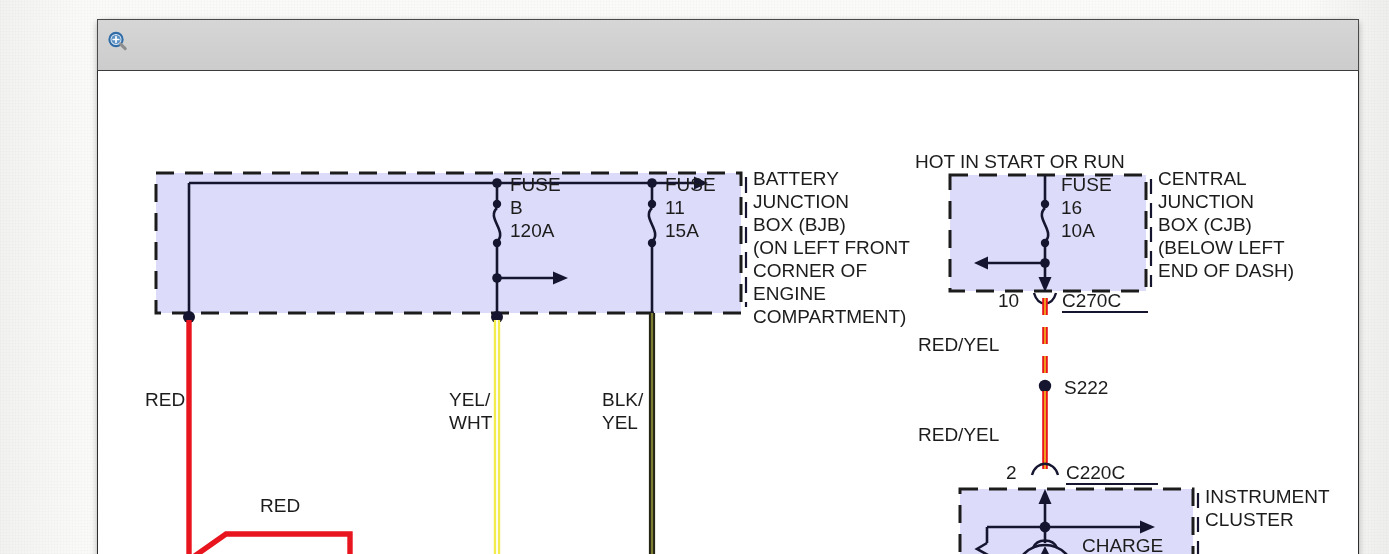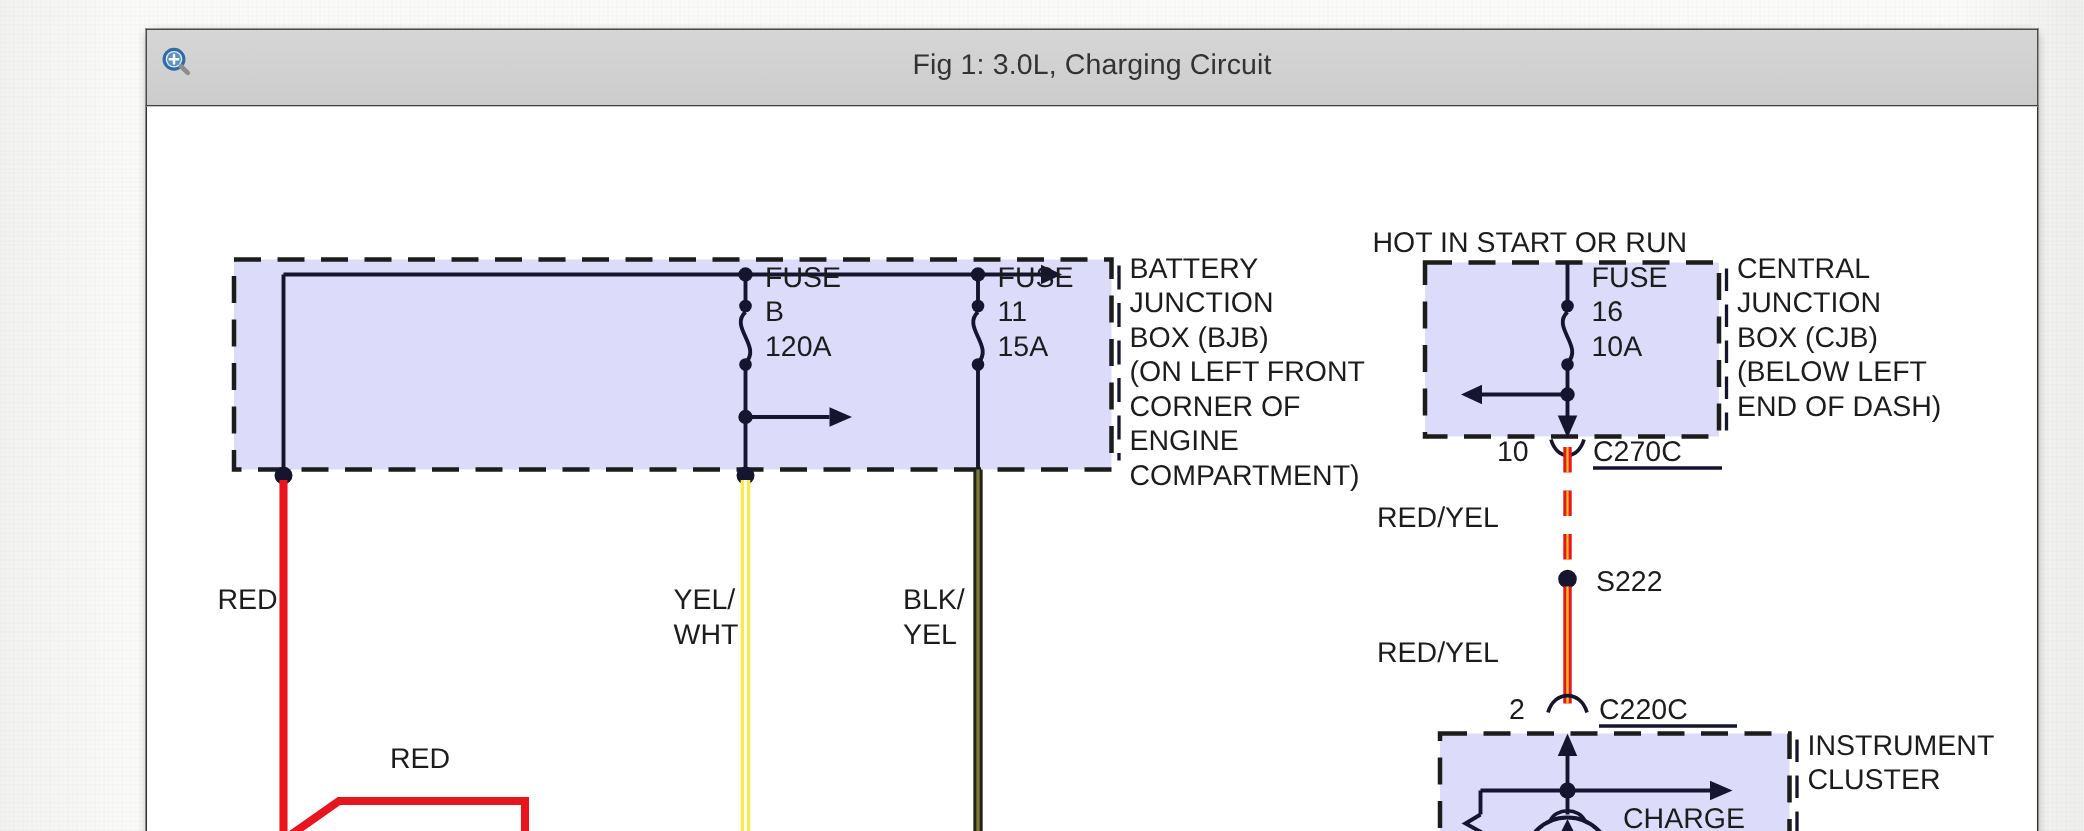--- a/index.html
+++ b/index.html
@@ -78,21 +78,20 @@
 
     <div class="viewer-titlebar">
       <div class="zoom-icon">
         <svg width="22" height="20" viewBox="0 0 22 20">
           <circle cx="9" cy="8.5" r="6.6" fill="#dfe9f2" stroke="#2f6ca8" stroke-width="2.1"></circle>
           <circle cx="9" cy="8.5" r="4.6" fill="#5a90c4"></circle>
           <path d="M6.2 8.5 H11.8 M9 5.7 V11.3" stroke="#ffffff" stroke-width="1.7" stroke-linecap="round"></path>
           <path d="M13.6 13.2 L18.2 17.6" stroke="#8d8d8d" stroke-width="3.1" stroke-linecap="round"></path>
         </svg>
       </div>
-      <div class="viewer-title">Fig 1: 3.0L, Charging Circuit</div>
     </div>
 
     <div class="canvas">
       <svg width="1260" height="492" viewBox="0 0 1260 492">
 
         <g>
           <rect x="58" y="102" width="585" height="140" fill="#dcdcfa" stroke="#1c1c1c" stroke-width="3" stroke-dasharray="18,11"></rect>
 
           <path d="M91 112 V242" stroke="#151530" stroke-width="2.6" fill="none"></path>
           <path d="M91 112 H590" stroke="#151530" stroke-width="2.6" fill="none"></path>

